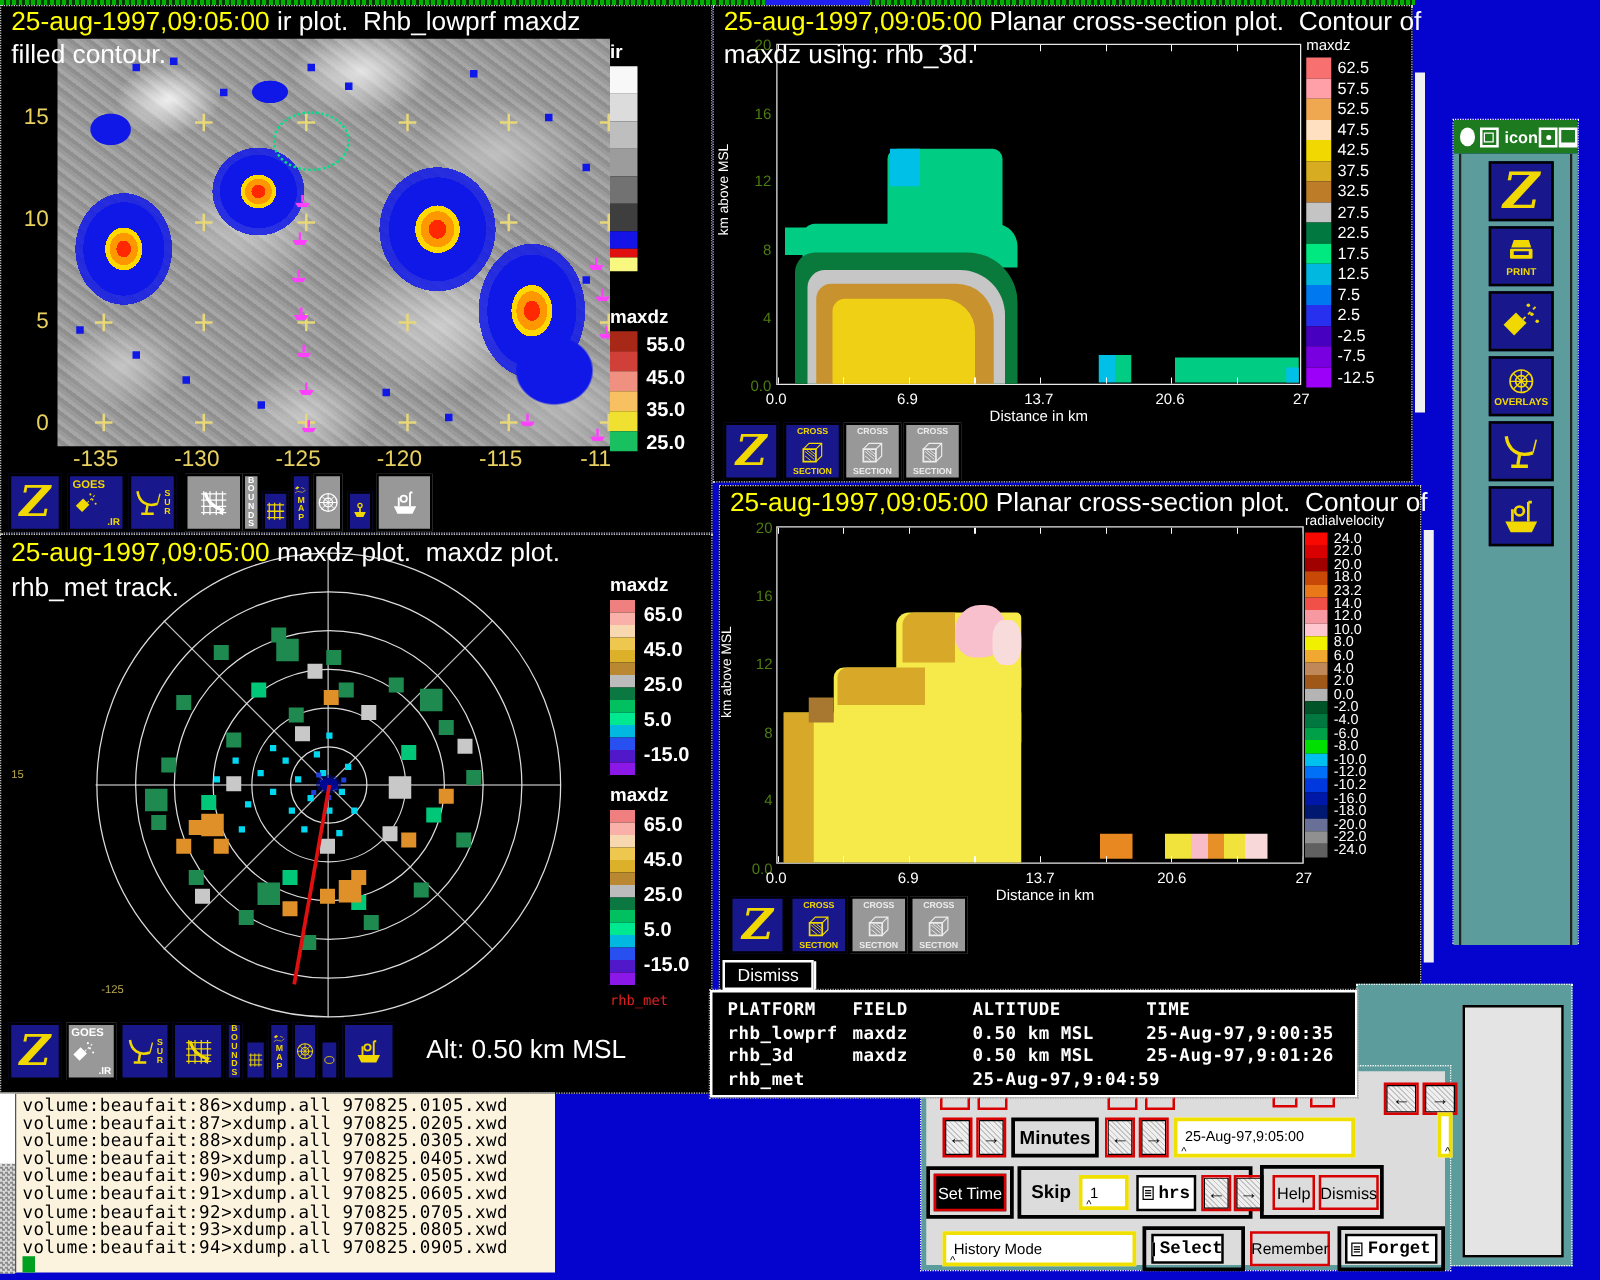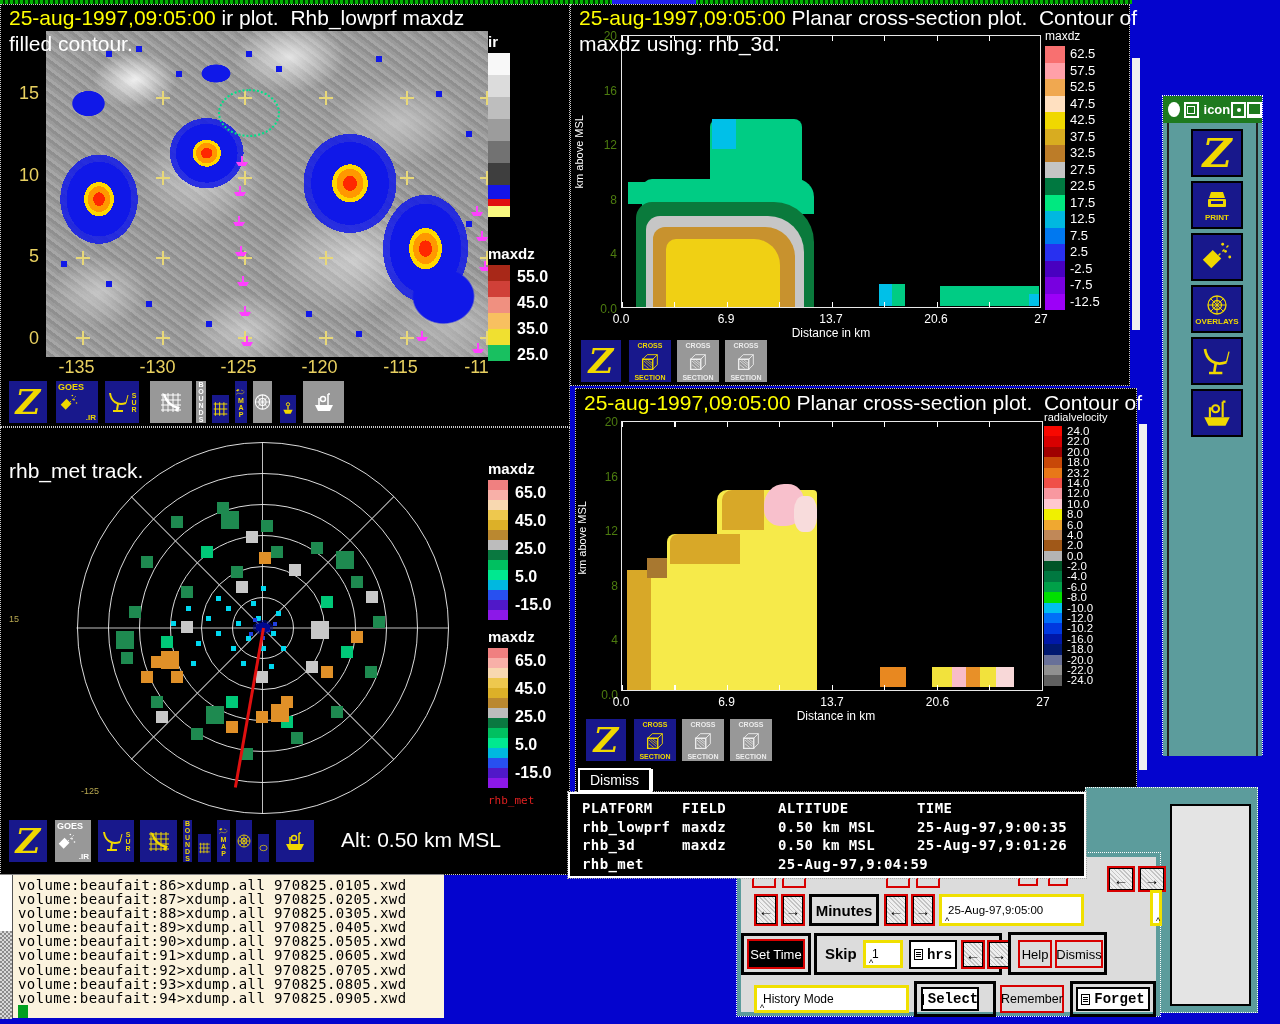--- a/index.html
+++ b/index.html
@@ -311,20 +311,21 @@
       </svg>
     </div>
   <div class="tbtn grayb" style="left:300px;width:45px;top:374px">
       <svg class="ic" viewBox="0 0 24 24">
         <use href="#g-ship"></use>
       </svg>
     </div>
 </div>
 
 <div class="xwin" style="left:0;top:427px;width:570px;height:448px">
+  <div class="ptitle" style="left:8px;top:3px"><span class="date">25-aug-1997,09:05:00</span><span> maxdz plot.  maxdz plot.</span></div>
   <div class="ptitle" style="left:8px;top:31px">rhb_met track.</div>
 
   <div class="ppi">
     <div class="ring" style="left:211px;top:141px;width:62px;height:62px"></div>
     <div class="ring" style="left:180px;top:110px;width:124px;height:124px"></div>
     <div class="ring" style="left:149px;top:79px;width:186px;height:186px"></div>
     <div class="ring" style="left:118px;top:48px;width:248px;height:248px"></div>
     <div class="ring" style="left:87px;top:17px;width:310px;height:310px"></div>
     <div class="ring" style="left:56px;top:-14px;width:372px;height:372px"></div>
     <div class="spoke"></div>

